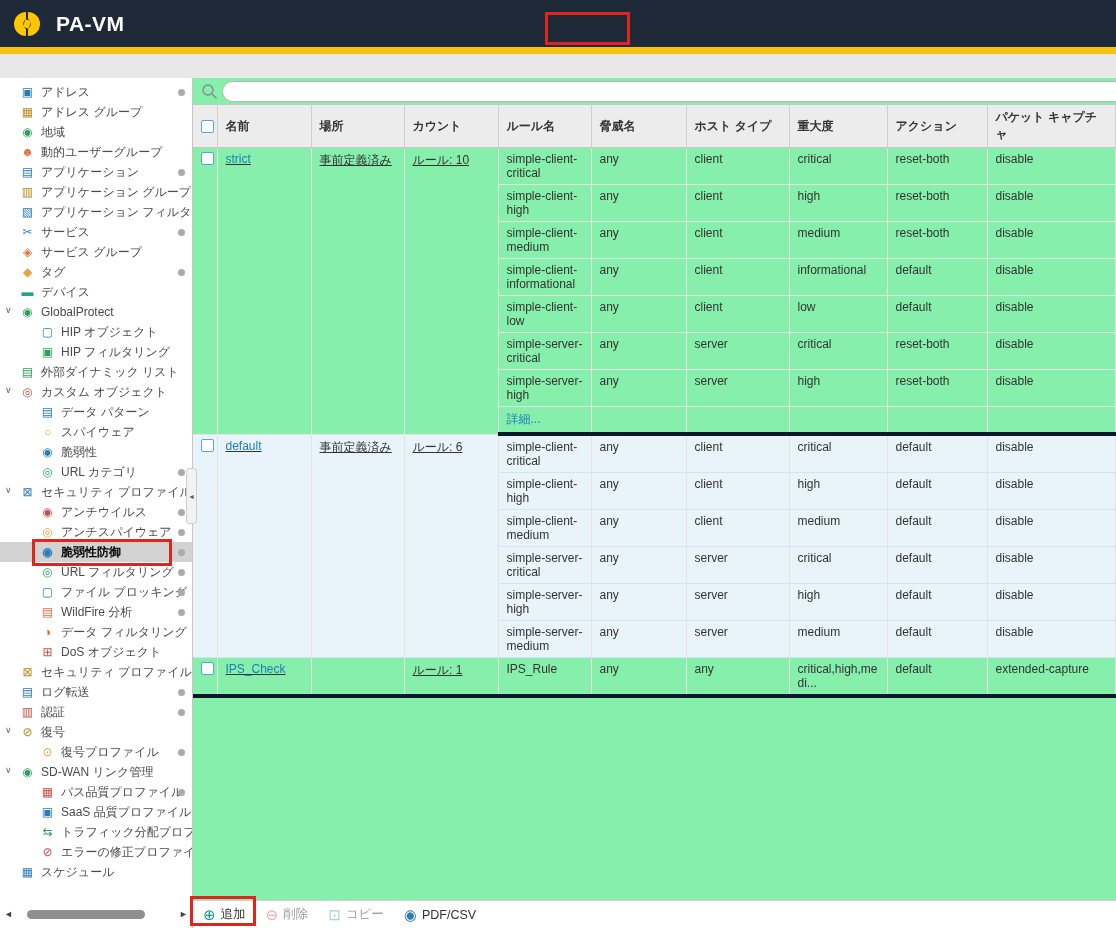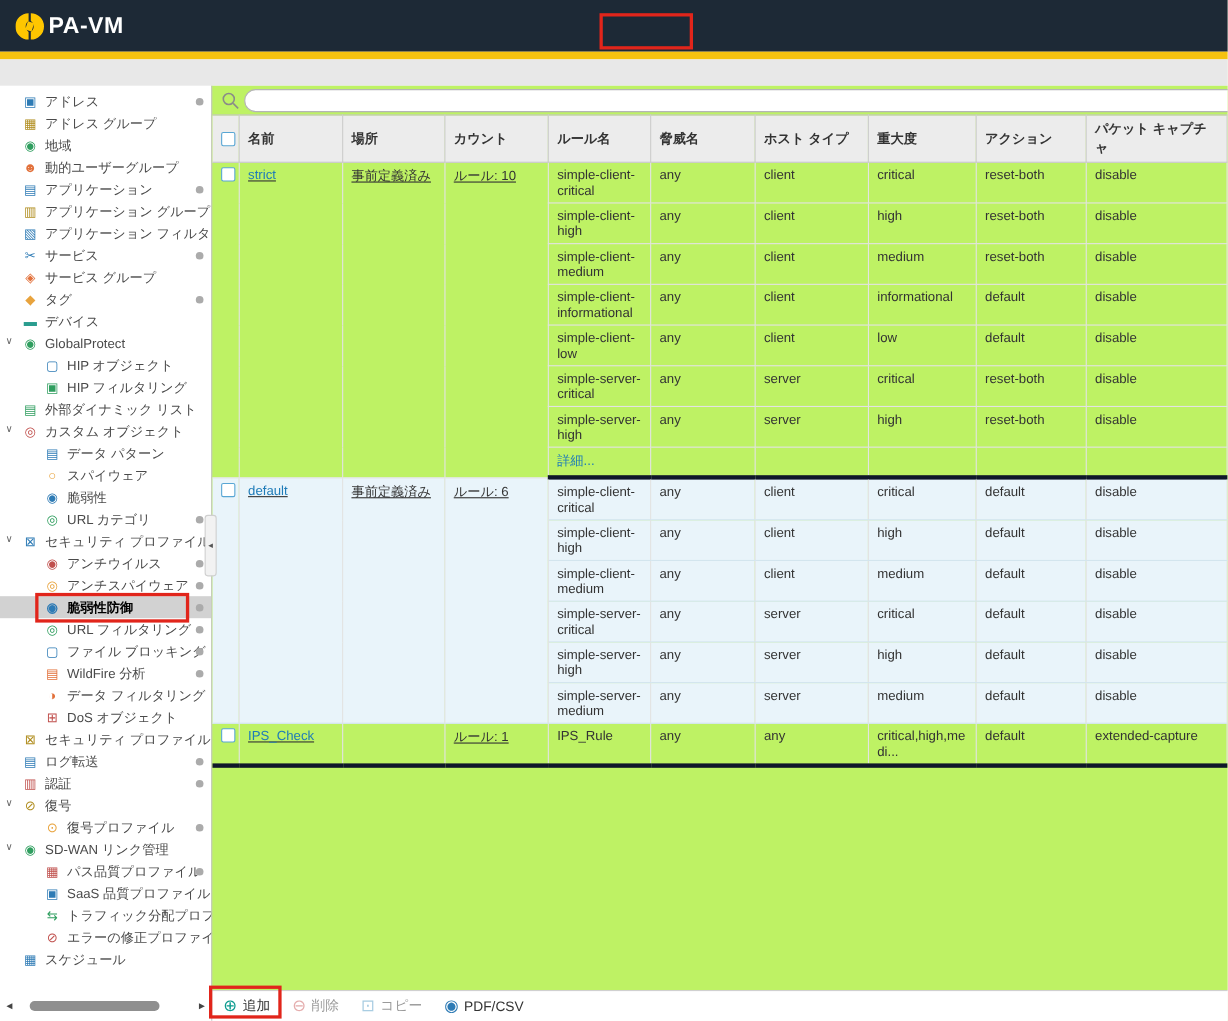--- a/index.html
+++ b/index.html
@@ -8,21 +8,21 @@
     width:1116px; height:928px; overflow:hidden;
     font-family:"Liberation Sans", sans-serif;
     background:#ffffff; color:#333;
   }
   .page { position:relative; width:1116px; height:928px; background:#fff; }
 
   
   .topnav {
     height:47px; background:#1d2936; display:flex; align-items:center; padding-left:14px;
   }
-  .brand { display:flex; align-items:center; gap:4px; }
+  .brand { display:flex; align-items:center; gap:16px; }
   .brand-text { color:#fff; font-size:21px; font-weight:bold; letter-spacing:.5px; }
   .tabs { display:flex; margin-left:108px; gap:44px; }
   .tab {
     color:#cdd4da; font-size:12.5px; font-weight:bold; letter-spacing:.4px;
     cursor:pointer; padding:6px 2px;
   }
   .tab.active { color:#fec600; }
   .yellow-bar { height:7px; background:#f5c20f; }
   .subheader { height:24px; background:#e8e8e8; }
 
@@ -52,21 +52,21 @@
   .side-item.selected { background:#d2d2d2; color:#000; font-weight:bold; }
 
   .collapse-handle {
     position:absolute; left:186px; top:468px; width:11px; height:56px;
     background:#f2f2f2; border:1px solid #cfcfcf; border-radius:3px;
     display:flex; align-items:center; justify-content:center; cursor:pointer; z-index:5;
   }
   .collapse-handle .arrow { font-size:7px; color:#555; }
 
   .main {
-    flex:1; border-left:1px solid #c5c5c5; background:#bef264; overflow:hidden;
+    flex:1; border-left:1px solid #c5c5c5; background:#86efac; overflow:hidden;
     display:flex; flex-direction:column;
   }
   .search-row { height:26px; display:flex; align-items:center; padding-left:4px; flex:none; }
   .search-icon { display:flex; align-items:center; margin:0 4px; }
   .search-input {
     flex:1; height:21px; border:1px solid #b5b5b5; border-radius:11px;
     margin-right:-10px; outline:none; padding:0 10px; font-size:12px;
     font-family:"Liberation Sans", sans-serif;
   }
 

